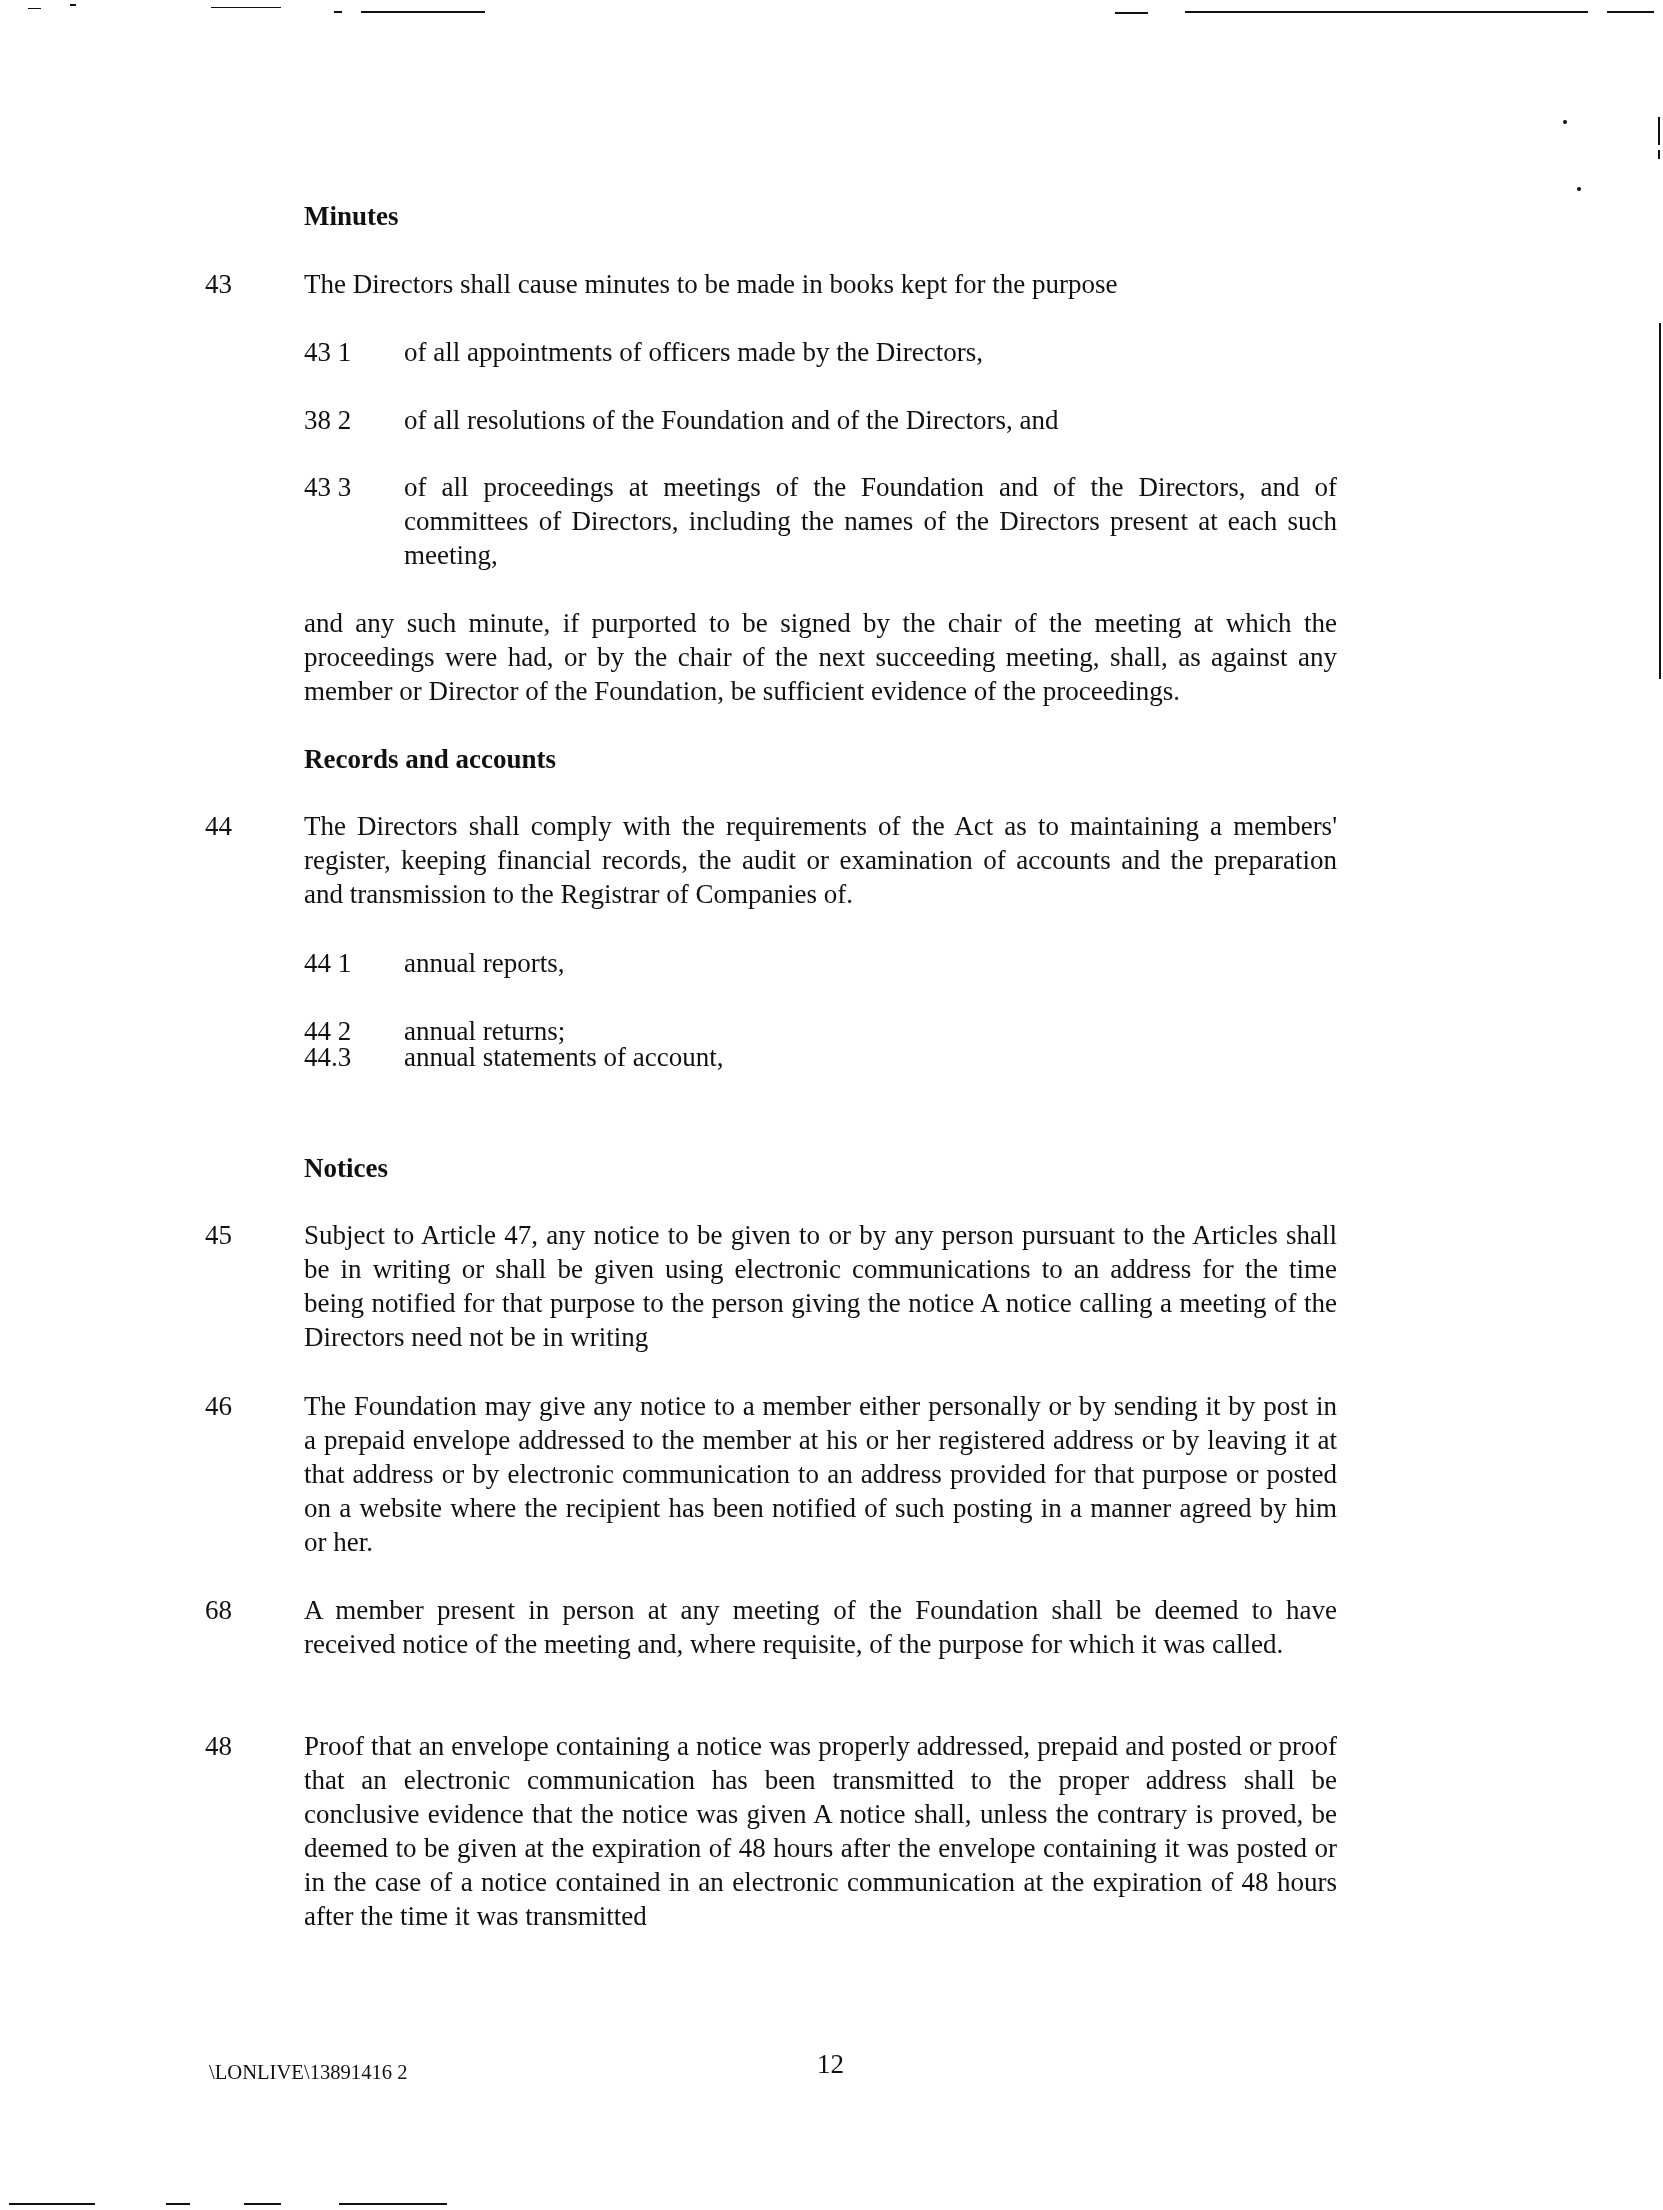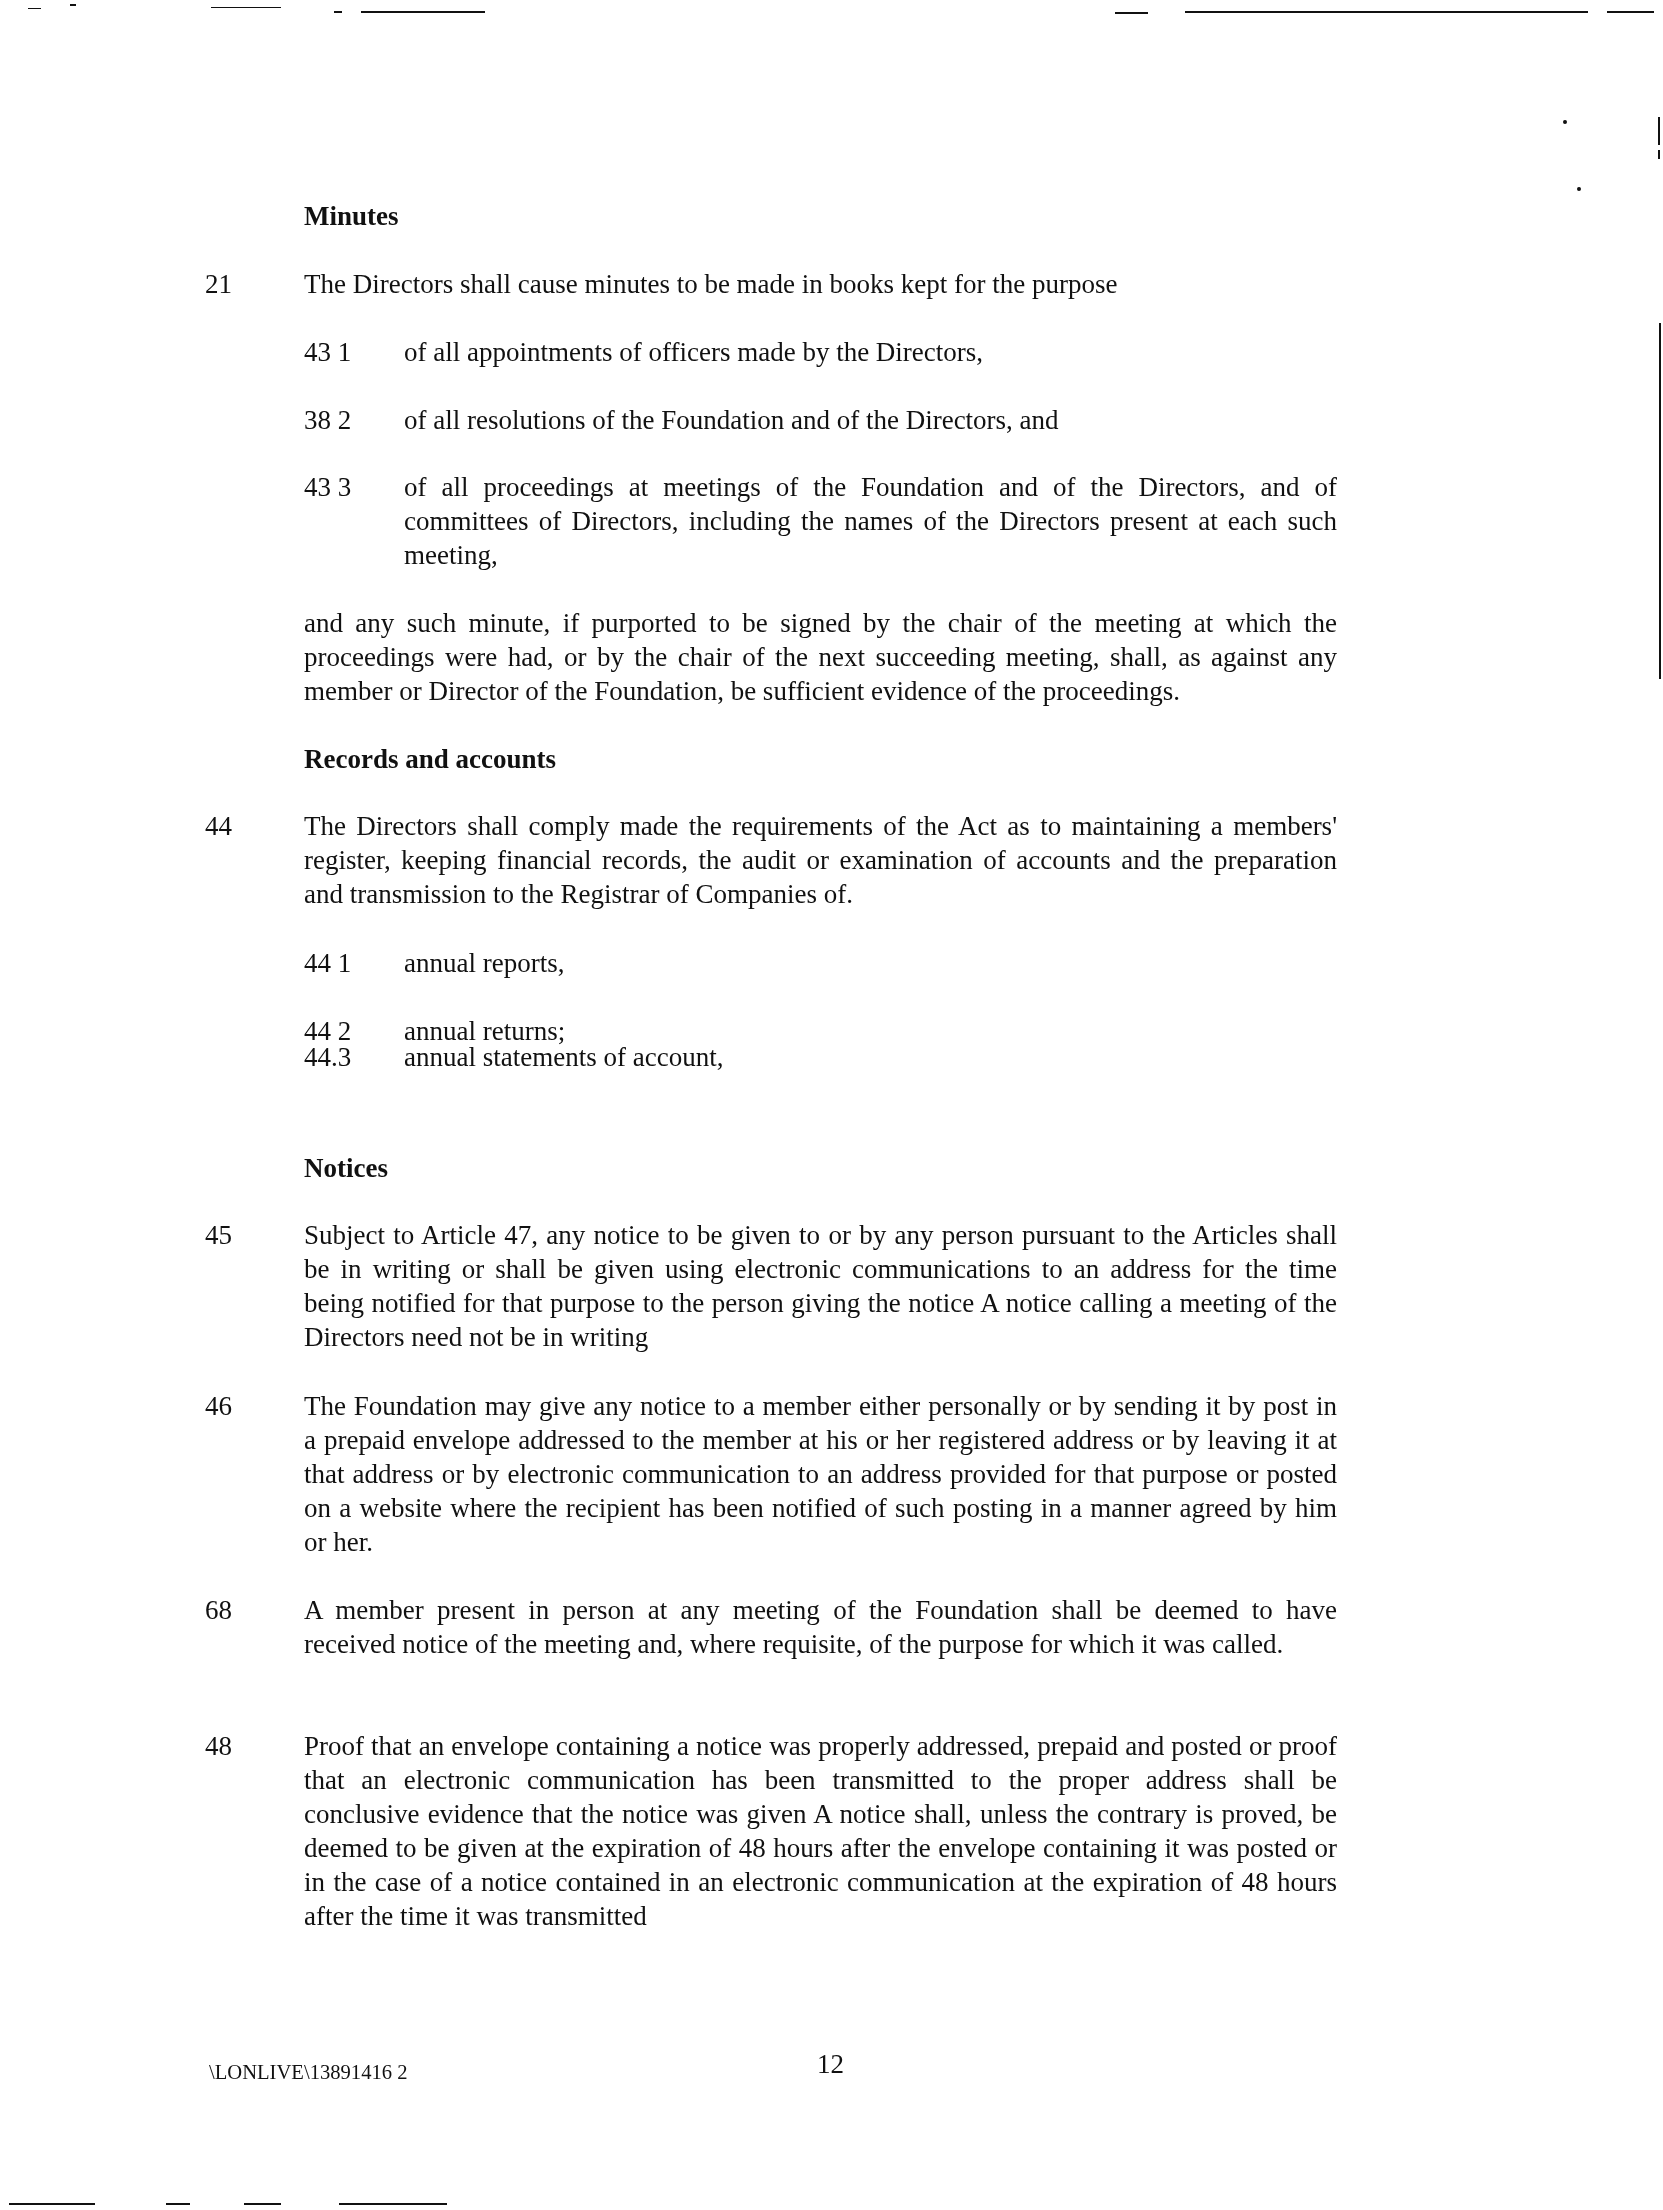--- a/index.html
+++ b/index.html
@@ -49,21 +49,21 @@
   <div class="scan-vline" style="left:1659px;top:323px;height:356px;"></div>
 
   <div class="scan-line" style="left:9.4px;top:2203px;width:86px;"></div>
   <div class="scan-line" style="left:166px;top:2203px;width:24px;"></div>
   <div class="scan-line" style="left:244px;top:2203px;width:37px;"></div>
   <div class="scan-line" style="left:339px;top:2203px;width:108px;"></div>
 
   <div class="heading" style="top:199px;">Minutes</div>
 
   <div class="article" style="top:267px;">
-    <span class="num">21</span>
+    <span class="num">43</span>
     <div class="body">The Directors shall cause minutes to be made in books kept for the purpose</div>
   </div>
 
   <div class="sub" style="top:335px;">
     <span class="num">43 1</span>
     <div class="body">of all appointments of officers made by the Directors,</div>
   </div>
 
   <div class="sub" style="top:403px;">
     <span class="num">38 2</span>
@@ -74,21 +74,21 @@
     <span class="num">43 3</span>
     <div class="body">of all proceedings at meetings of the Foundation and of the Directors, and of committees of Directors, including the names of the Directors present at each such meeting,</div>
   </div>
 
   <div class="continuation" style="top:606px;">and any such minute, if purported to be signed by the chair of the meeting at which the proceedings were had, or by the chair of the next succeeding meeting, shall, as against any member or Director of the Foundation, be sufficient evidence of the proceedings.</div>
 
   <div class="heading" style="top:742px;">Records and accounts</div>
 
   <div class="article" style="top:809px;">
     <span class="num">44</span>
-    <div class="body">The Directors shall comply made the requirements of the Act as to maintaining a members' register, keeping financial records, the audit or examination of accounts and the preparation and transmission to the Registrar of Companies of.</div>
+    <div class="body">The Directors shall comply with the requirements of the Act as to maintaining a members' register, keeping financial records, the audit or examination of accounts and the preparation and transmission to the Registrar of Companies of.</div>
   </div>
 
   <div class="sub" style="top:946px;">
     <span class="num">44 1</span>
     <div class="body">annual reports,</div>
   </div>
 
   <div class="sub" style="top:1014px;">
     <span class="num">44 2</span>
     <div class="body">annual returns;</div>

